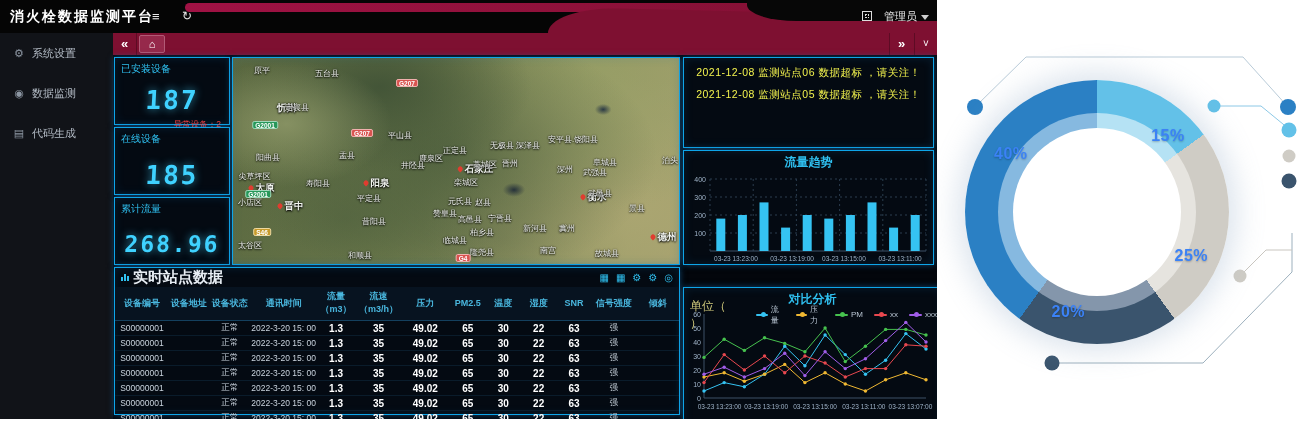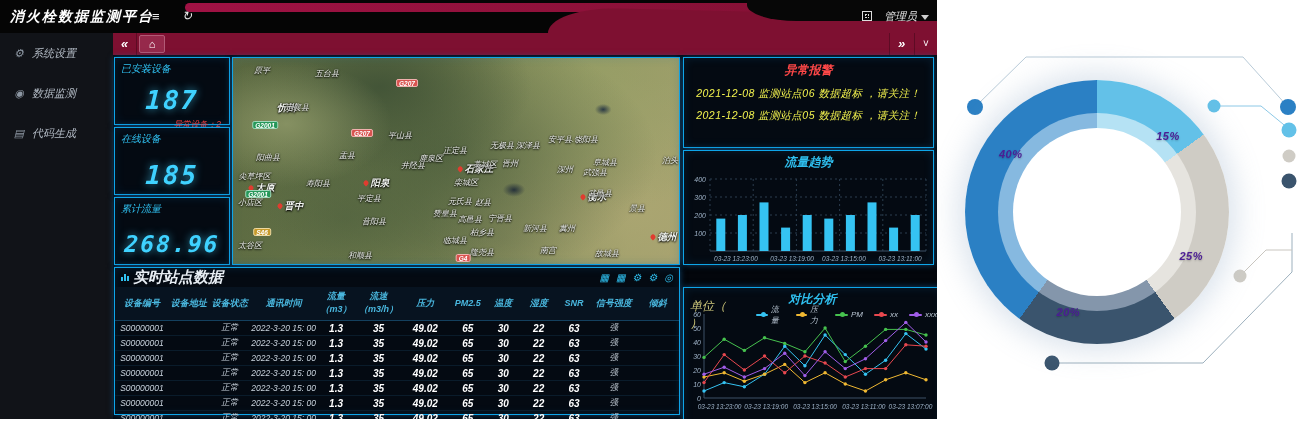--- a/index.html
+++ b/index.html
@@ -1,17 +1,17 @@
 <!DOCTYPE html>
 <html><head>
 <meta charset="utf-8">
 <style>
   * { margin:0; padding:0; box-sizing:border-box; }
   html,body { width:1306px; height:425px; background:#ffffff; font-family:"Liberation Sans", sans-serif; overflow:hidden; }
-  .page { position:relative; width:1306px; height:425px; background:#fff;font-style:italic; }
+  .page { position:relative; width:1306px; height:425px; background:#fff; }
 
   
   .app { position:absolute; left:0; top:0; width:937px; height:419px; background:#000; overflow:hidden; }
 
   
   .header { position:absolute; left:0; top:0; width:937px; height:33px; background:#050505; overflow:hidden; }
   .swoosh-a { position:absolute; left:185px; top:3px; right:0; height:9px; background:linear-gradient(90deg,#a01244,#7e1031); border-radius:5px 0 0 5px; }
   .swoosh-b { position:absolute; left:548px; top:7px; right:0; bottom:-2px; background:#7e1031; border-top-left-radius:70px 26px; transform:skewY(1.3deg); transform-origin:left bottom; }
   .corner-black { position:absolute; right:0; top:0; width:190px; height:21px; background:#070707; border-bottom-left-radius:50px 16px; }
   .app-title { position:absolute; left:10px; top:0; line-height:33px; color:#fff; font-size:14px; font-weight:bold; letter-spacing:2px; }
@@ -96,21 +96,21 @@
   table.site { width:100%; border-collapse:collapse; table-layout:fixed; }
   table.site th { color:#49b6dd; font-size:9px; font-weight:bold; padding:3px 0 4px; background:#071320; border-bottom:1px solid #14405e; }
   table.site td { color:#c9d3dd; font-size:8.5px; text-align:center; height:15px; border-bottom:1px solid #0a1c2b; overflow:hidden; white-space:nowrap; }
   table.site td.num { color:#ffffff; font-size:10px; font-weight:bold; }
 
   
   .donut-wrap { position:absolute; left:965px; top:80px; width:264px; height:264px; }
   .donut-outer { position:absolute; inset:0; border-radius:50%; box-shadow:0 0 28px 8px rgba(140,165,195,.30); }
   .donut-inner-ring { position:absolute; inset:33px; border-radius:50%; }
   .donut-hole { position:absolute; inset:48px; border-radius:50%; background:#fff; }
-  .donut-label { position:absolute; transform:translate(-50%,-50%); color:#4c1d95; font-size:11px; font-weight:bold; letter-spacing:.5px; text-shadow:0 1px 2px rgba(0,0,0,.25); }
+  .donut-label { position:absolute; transform:translate(-50%,-50%); color:#3b82f6; font-size:16px; font-weight:bold; letter-spacing:.5px; text-shadow:0 1px 2px rgba(0,0,0,.25); }
   .deco-svg { position:absolute; left:940px; top:0; width:366px; height:425px; }
 </style>
 </head>
 <body>
 
 <div class="page">
 
   <div class="app">
 
     <div class="header">
@@ -214,21 +214,20 @@
           <span class="map-label" style="left: 437px; top: 102px;">泊头</span>
           <span class="map-badge badge-red" style="left: 174px; top: 25px;">G207</span>
           <span class="map-badge badge-red" style="left: 129px; top: 75px;">G207</span>
           <span class="map-badge badge-green" style="left: 32px; top: 67px;">G2001</span>
           <span class="map-badge badge-green" style="left: 25px; top: 136px;">G2001</span>
           <span class="map-badge badge-yellow" style="left: 29px; top: 174px;">S46</span>
           <span class="map-badge badge-red" style="left: 230px; top: 200px;">G4</span>
         </div>
 
       <div class="panel" style="left:570px;top:2px;width:251px;height:91px;">
-        <div class="alarm-title">异常报警</div>
         <div id="alarm-list">
             <div class="alarm-item">2021-12-08 监测站点06 数据超标 ，请关注！</div>
             <div class="alarm-item">2021-12-08 监测站点05 数据超标 ，请关注！</div>
           </div>
       </div>
 
       <div class="panel" style="left:570px;top:95px;width:251px;height:115px;">
         <div class="chart-title">流量趋势</div>
         <svg id="bar-chart" width="249" height="95">
             <line x1="26" y1="62" x2="242" y2="62" class="grid"></line>

